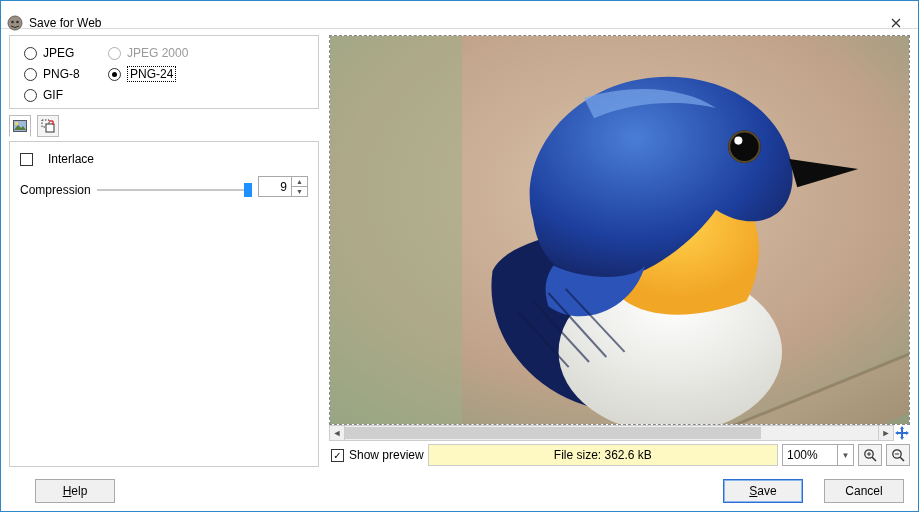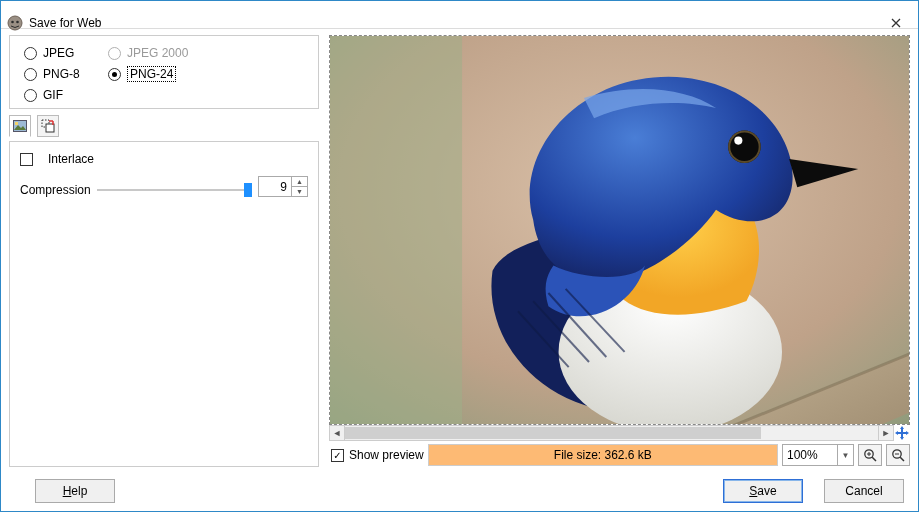--- a/index.html
+++ b/index.html
@@ -38,21 +38,21 @@
   .preview-svg { position:absolute; top:0; left:0; width:100%; height:100%; }
   .hscroll { height:16px; display:flex; align-items:center; }
   .hscroll .arrow { width:16px; height:16px; display:flex; align-items:center; justify-content:center; border:1px solid #ccc; background:#f0f0f0; font-size:9px; color:#555; }
   .hscroll .bar { flex:1; height:16px; background:#f0f0f0; border-top:1px solid #ccc; border-bottom:1px solid #ccc; position:relative; }
   .hscroll .thumb { position:absolute; left:0; top:1px; bottom:1px; width:78%; background:#cfcfcf; }
   .move-icon { width:16px; height:16px; display:flex; align-items:center; justify-content:center; color:#2e6fd6; font-size:14px; }
   .bottombar-right { height:24px; display:flex; align-items:center; gap:4px; margin-top:2px; }
   .bottombar-right .chk .box { width:13px; height:13px; border:1px solid #333; background:#fff; display:inline-flex; align-items:center; justify-content:center; }
   .bottombar-right .chk.checked .box::after { content:"✓"; font-size:10px; }
   .bottombar-right .chk { display:flex; align-items:center; gap:5px; margin-left:2px; }
-  .filesize { flex:1; height:22px; border:1px solid #ccc; background:#fdba74; display:flex; align-items:center; justify-content:center; }
+  .filesize { flex:1; height:22px; border:1px solid #ccc; background:#fef9c3; display:flex; align-items:center; justify-content:center; }
   .zoom { width:72px; height:22px; border:1px solid #aaa; display:flex; }
   .zoom input { border:none; width:54px; padding:0 4px; outline:none; }
   .zoom .dd { width:16px; border-left:1px solid #aaa; display:flex; align-items:center; justify-content:center; font-size:8px; color:#555; }
   .iconbtn { width:24px; height:22px; border:1px solid #aaa; background:#f4f4f4; display:flex; align-items:center; justify-content:center; }
   .footer { height:44px; border-top: 0px; display:flex; align-items:flex-end; padding: 0 14px 8px 14px; gap:21px;margin-left:20px; }
   .footer .spacer { flex:1; }
   .btn { width:80px; height:24px; border:1px solid #aaa; background:#f0f0f0; display:flex; align-items:center; justify-content:center; }
   .btn u { text-decoration: underline; }
   .btn.primary { border:1px solid #2e6fd6; box-shadow: inset 0 0 0 1px #88b6ea; }
   svg { display:block; }

